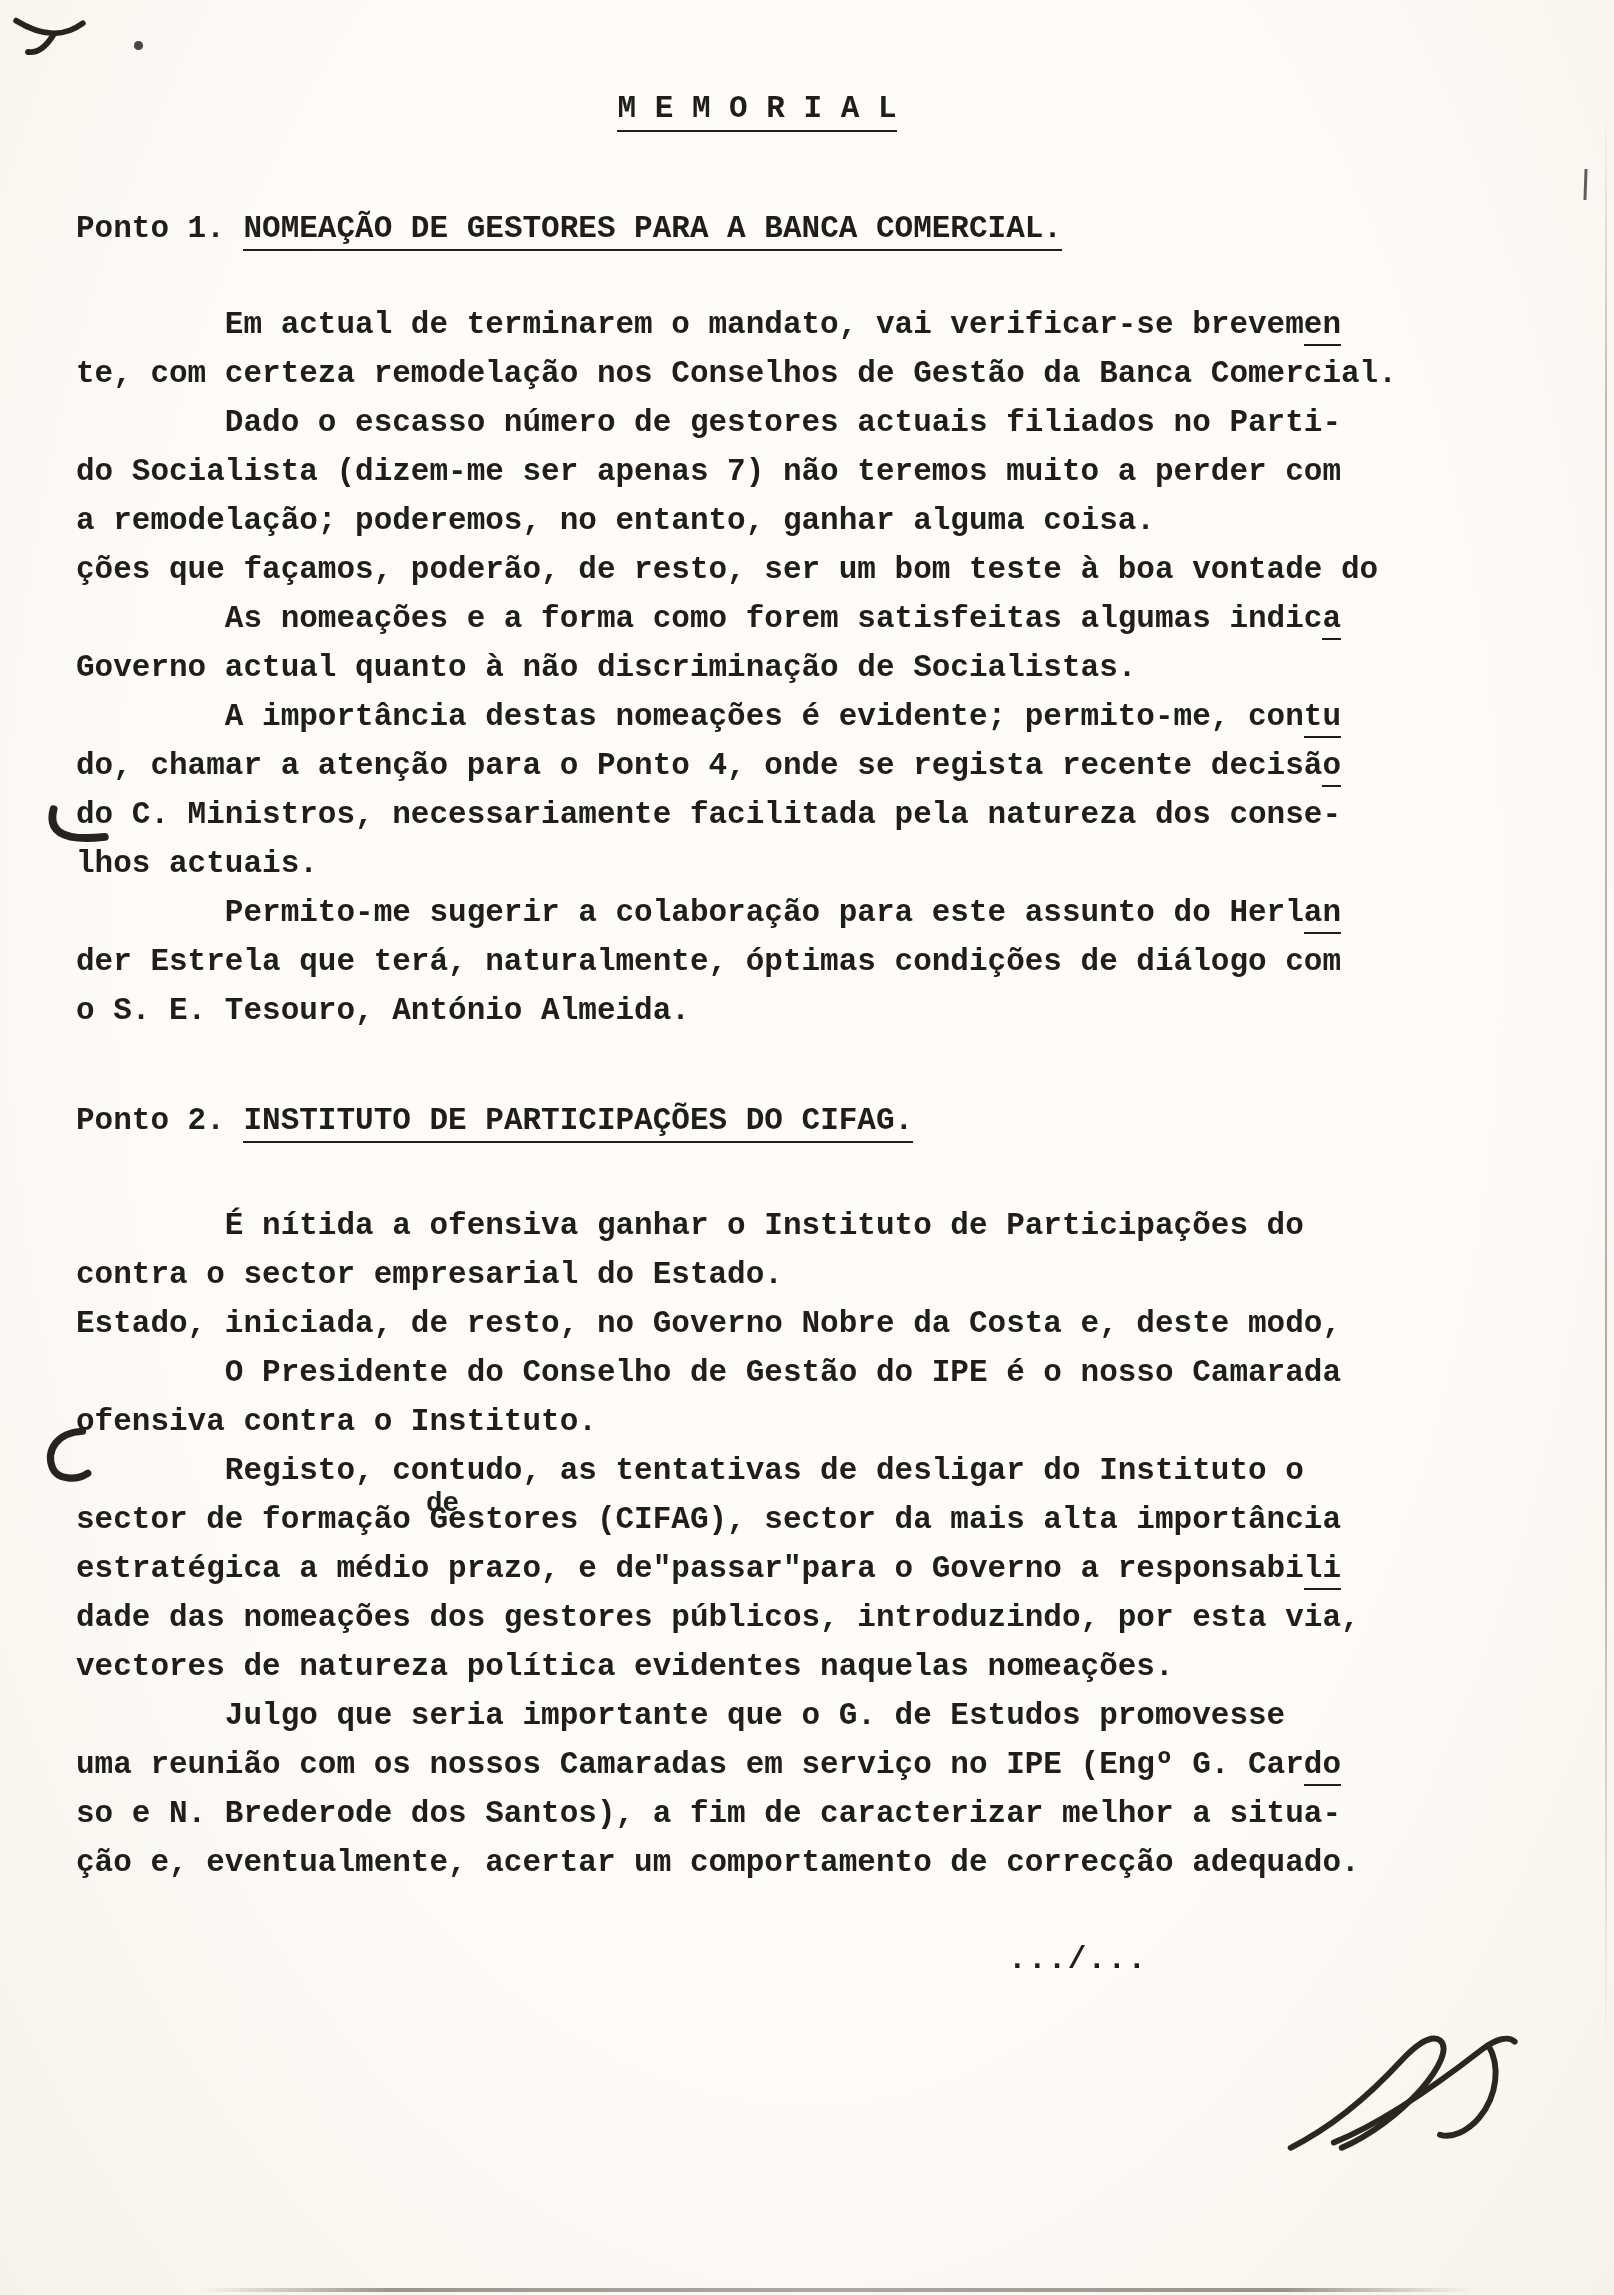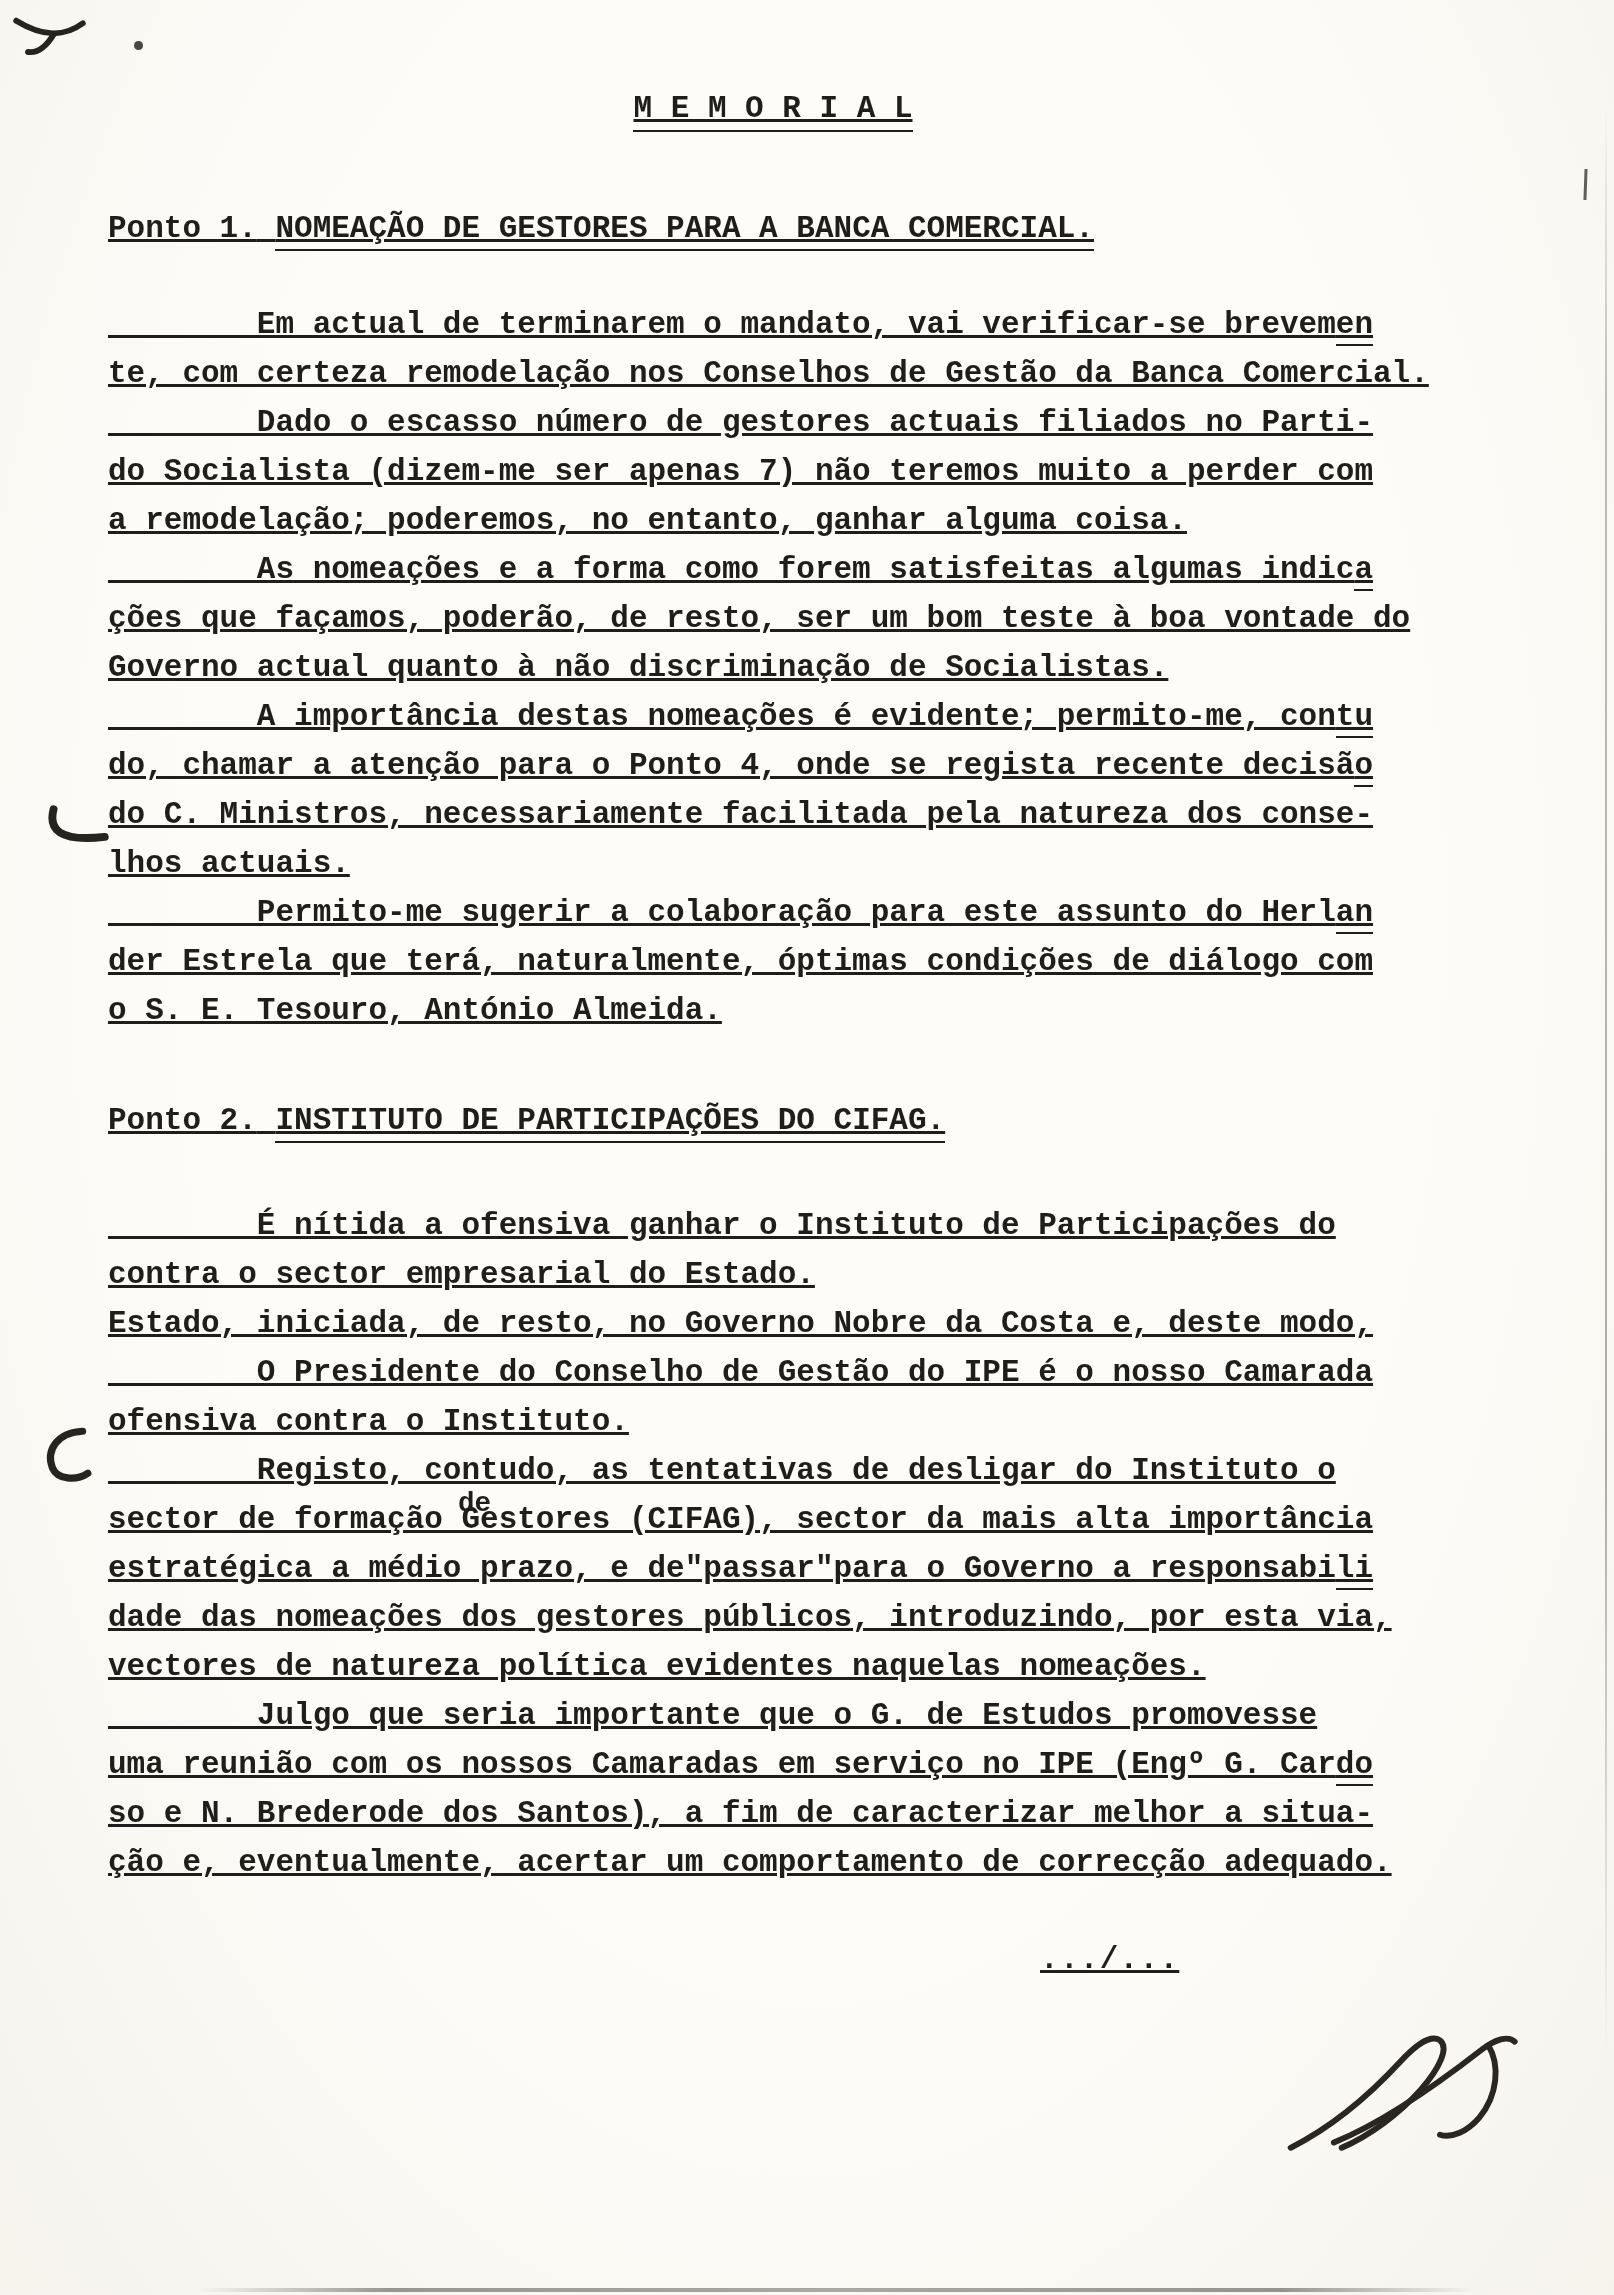--- a/index.html
+++ b/index.html
@@ -10,21 +10,21 @@
     width:1614px; height:2295px;
     margin:0 auto;
     background: radial-gradient(ellipse at 50% 40%, #fdfcf9 55%, #f5f3ec 100%);
     font-family:"Liberation Mono","DejaVu Sans Mono",monospace;
     font-weight:700;
     color:#1f1e1c;
     font-size:31px;
     line-height:49px;
     overflow:hidden;
   }
-  .content { padding:84px 77px 0 108px;text-decoration:underline; }
+  .content { padding:84px 77px 0 76px; }
   .title-row { margin-left:-176px; margin-right:-77px; text-align:center; }
   .doc-title { border-bottom:2.6px solid #1f1e1c; padding-bottom:3.9px; }
   .heading { white-space:normal; }
   .heading .sec-title { border-bottom:2.6px solid #1f1e1c; padding-bottom:3.3px; }
   .h1 { margin-top:71px; }
   .h2 { margin-top:61px; }
   .para { white-space:pre; }
   .para .line { height:49px; white-space:pre; }
   .p-first-1 { margin-top:47px; }
   .p-first-2 { margin-top:56px; }
@@ -77,21 +77,21 @@
   <div class="content">
 
     <div class="title-row">
       <span class="doc-title">M E M O R I A L</span>
     </div>
 
     <div class="heading h1"><span>Ponto 1.</span> <span class="sec-title">NOMEAÇÃO DE GESTORES PARA A BANCA COMERCIAL.</span></div>
 
     <div class="para p-first-1"><div class="line"><span>        Em actual de terminarem o mandato, vai verificar-se brevem</span><span class="u-tail">en</span></div><div class="line">te, com certeza remodelação nos Conselhos de Gestão da Banca Comercial.</div></div>
     <div class="para"><div class="line">        Dado o escasso número de gestores actuais filiados no Parti-</div><div class="line">do Socialista (dizem-me ser apenas 7) não teremos muito a perder com</div><div class="line">a remodelação; poderemos, no entanto, ganhar alguma coisa.</div></div>
-    <div class="para"><div class="line"><span>        As nomeações e a forma como forem satisfeitas algumas indic</span><span class="u-tail">a</span></div><div class="line">ções que façamos, poderão, de resto, ser um bom teste à boa vontade do</div><div class="line">Governo actual quanto à não discriminação de Socialistas.</div></div>
+    <div class="para"><div class="line">ções que façamos, poderão, de resto, ser um bom teste à boa vontade do</div><div class="line"><span>        As nomeações e a forma como forem satisfeitas algumas indic</span><span class="u-tail">a</span></div><div class="line">Governo actual quanto à não discriminação de Socialistas.</div></div>
     <div class="para"><div class="line"><span>        A importância destas nomeações é evidente; permito-me, con</span><span class="u-tail">tu</span></div><div class="line"><span>do, chamar a atenção para o Ponto 4, onde se regista recente decisã</span><span class="u-tail">o</span></div><div class="line">do C. Ministros, necessariamente facilitada pela natureza dos conse-</div><div class="line">lhos actuais.</div></div>
     <div class="para"><div class="line"><span>        Permito-me sugerir a colaboração para este assunto do Herl</span><span class="u-tail">an</span></div><div class="line">der Estrela que terá, naturalmente, óptimas condições de diálogo com</div><div class="line">o S. E. Tesouro, António Almeida.</div></div>
 
     <div class="heading h2"><span>Ponto 2.</span> <span class="sec-title">INSTITUTO DE PARTICIPAÇÕES DO CIFAG.</span></div>
 
     <div class="para p-first-2"><div class="line">        É nítida a ofensiva ganhar o Instituto de Participações do</div><div class="line">contra o sector empresarial do Estado.</div><div class="line">Estado, iniciada, de resto, no Governo Nobre da Costa e, deste modo,</div></div>
     <div class="para"><div class="line">        O Presidente do Conselho de Gestão do IPE é o nosso Camarada</div><div class="line">ofensiva contra o Instituto.</div></div>
     <div class="para rel"><span class="insertion">de</span><div class="line">        Registo, contudo, as tentativas de desligar do Instituto o</div><div class="line">sector de formação Gestores (CIFAG), sector da mais alta importância</div><div class="line"><span>estratégica a médio prazo, e de"passar"para o Governo a responsabi</span><span class="u-tail">li</span></div><div class="line">dade das nomeações dos gestores públicos, introduzindo, por esta via,</div><div class="line">vectores de natureza política evidentes naquelas nomeações.</div></div>
     <div class="para"><div class="line">        Julgo que seria importante que o G. de Estudos promovesse</div><div class="line"><span>uma reunião com os nossos Camaradas em serviço no IPE (Engº G. Car</span><span class="u-tail">do</span></div><div class="line">so e N. Brederode dos Santos), a fim de caracterizar melhor a situa-</div><div class="line">ção e, eventualmente, acertar um comportamento de correcção adequado.</div></div>
 

